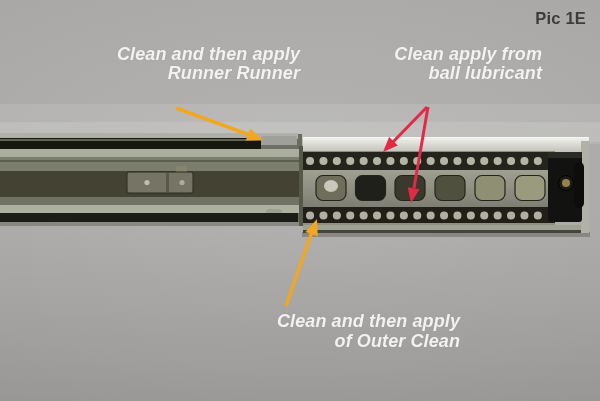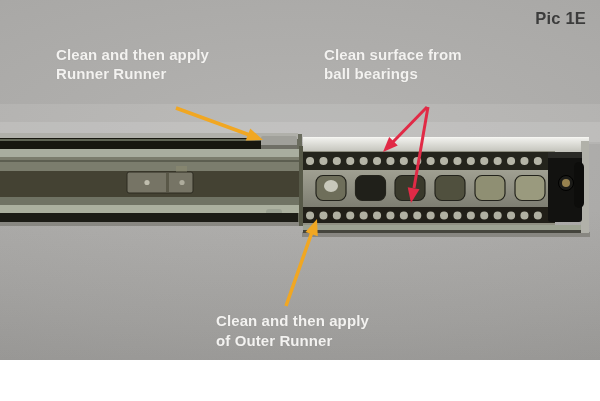--- a/index.html
+++ b/index.html
@@ -1,27 +1,28 @@
 <!DOCTYPE html>
 <html><head>
 <meta charset="utf-8">
 <style>
   html,body{margin:0;padding:0;}
   .stage{
-    position:relative;width:600px;height:360px;overflow:hidden;
+    position:relative;width:600px;height:401px;overflow:hidden;
     font-family:"Liberation Sans","DejaVu Sans",sans-serif;
     background:
       linear-gradient(180deg, rgba(255,255,255,0) 58%, rgba(80,79,76,0.14) 100%),
       radial-gradient(140% 95% at 50% 40%, #b4b3b1 0%, #a9a8a6 55%, #9c9b99 100%);
   }
   .photo{position:absolute;left:0;top:0;width:600px;height:401px;display:block;}
   .note{
-    position:absolute;color:#f3f2f0;font-weight:600;font-size:15px;
-    line-height:19px;text-align:left;letter-spacing:.1px;
+    position:absolute;color:#f3f2f0;font-weight:600;font-size:18px;
+    line-height:19px;text-align:right;letter-spacing:.1px;
     text-shadow:0 0 1px rgba(120,120,118,.35);
+    font-style:italic;
   }
   .note span{display:block;}
   .note-upper-left{left:56px;top:45px;width:244px;}
   .note-upper-right{left:324px;top:45px;width:218px;}
   .note-lower{left:216px;top:311px;width:244px;line-height:20px;}
   .pic-label{
     position:absolute;top:9px;right:14px;color:#3c3c3c;
     font-size:16.5px;font-weight:700;letter-spacing:.2px;
   }
 </style>
@@ -120,22 +121,22 @@
   </svg>
 
   <div class="pic-label">Pic 1E</div>
 
   <div class="note note-upper-left">
     <span>Clean and then apply</span>
     <span>Runner Runner</span>
   </div>
 
   <div class="note note-upper-right">
-    <span>Clean surface from</span>
-    <span>ball bearings</span>
+    <span>Clean apply from</span>
+    <span>ball lubricant</span>
   </div>
 
   <div class="note note-lower">
     <span>Clean and then apply</span>
-    <span>of Outer Runner</span>
+    <span>of Outer Clean</span>
   </div>
 
 </div>
 
 </body></html>

